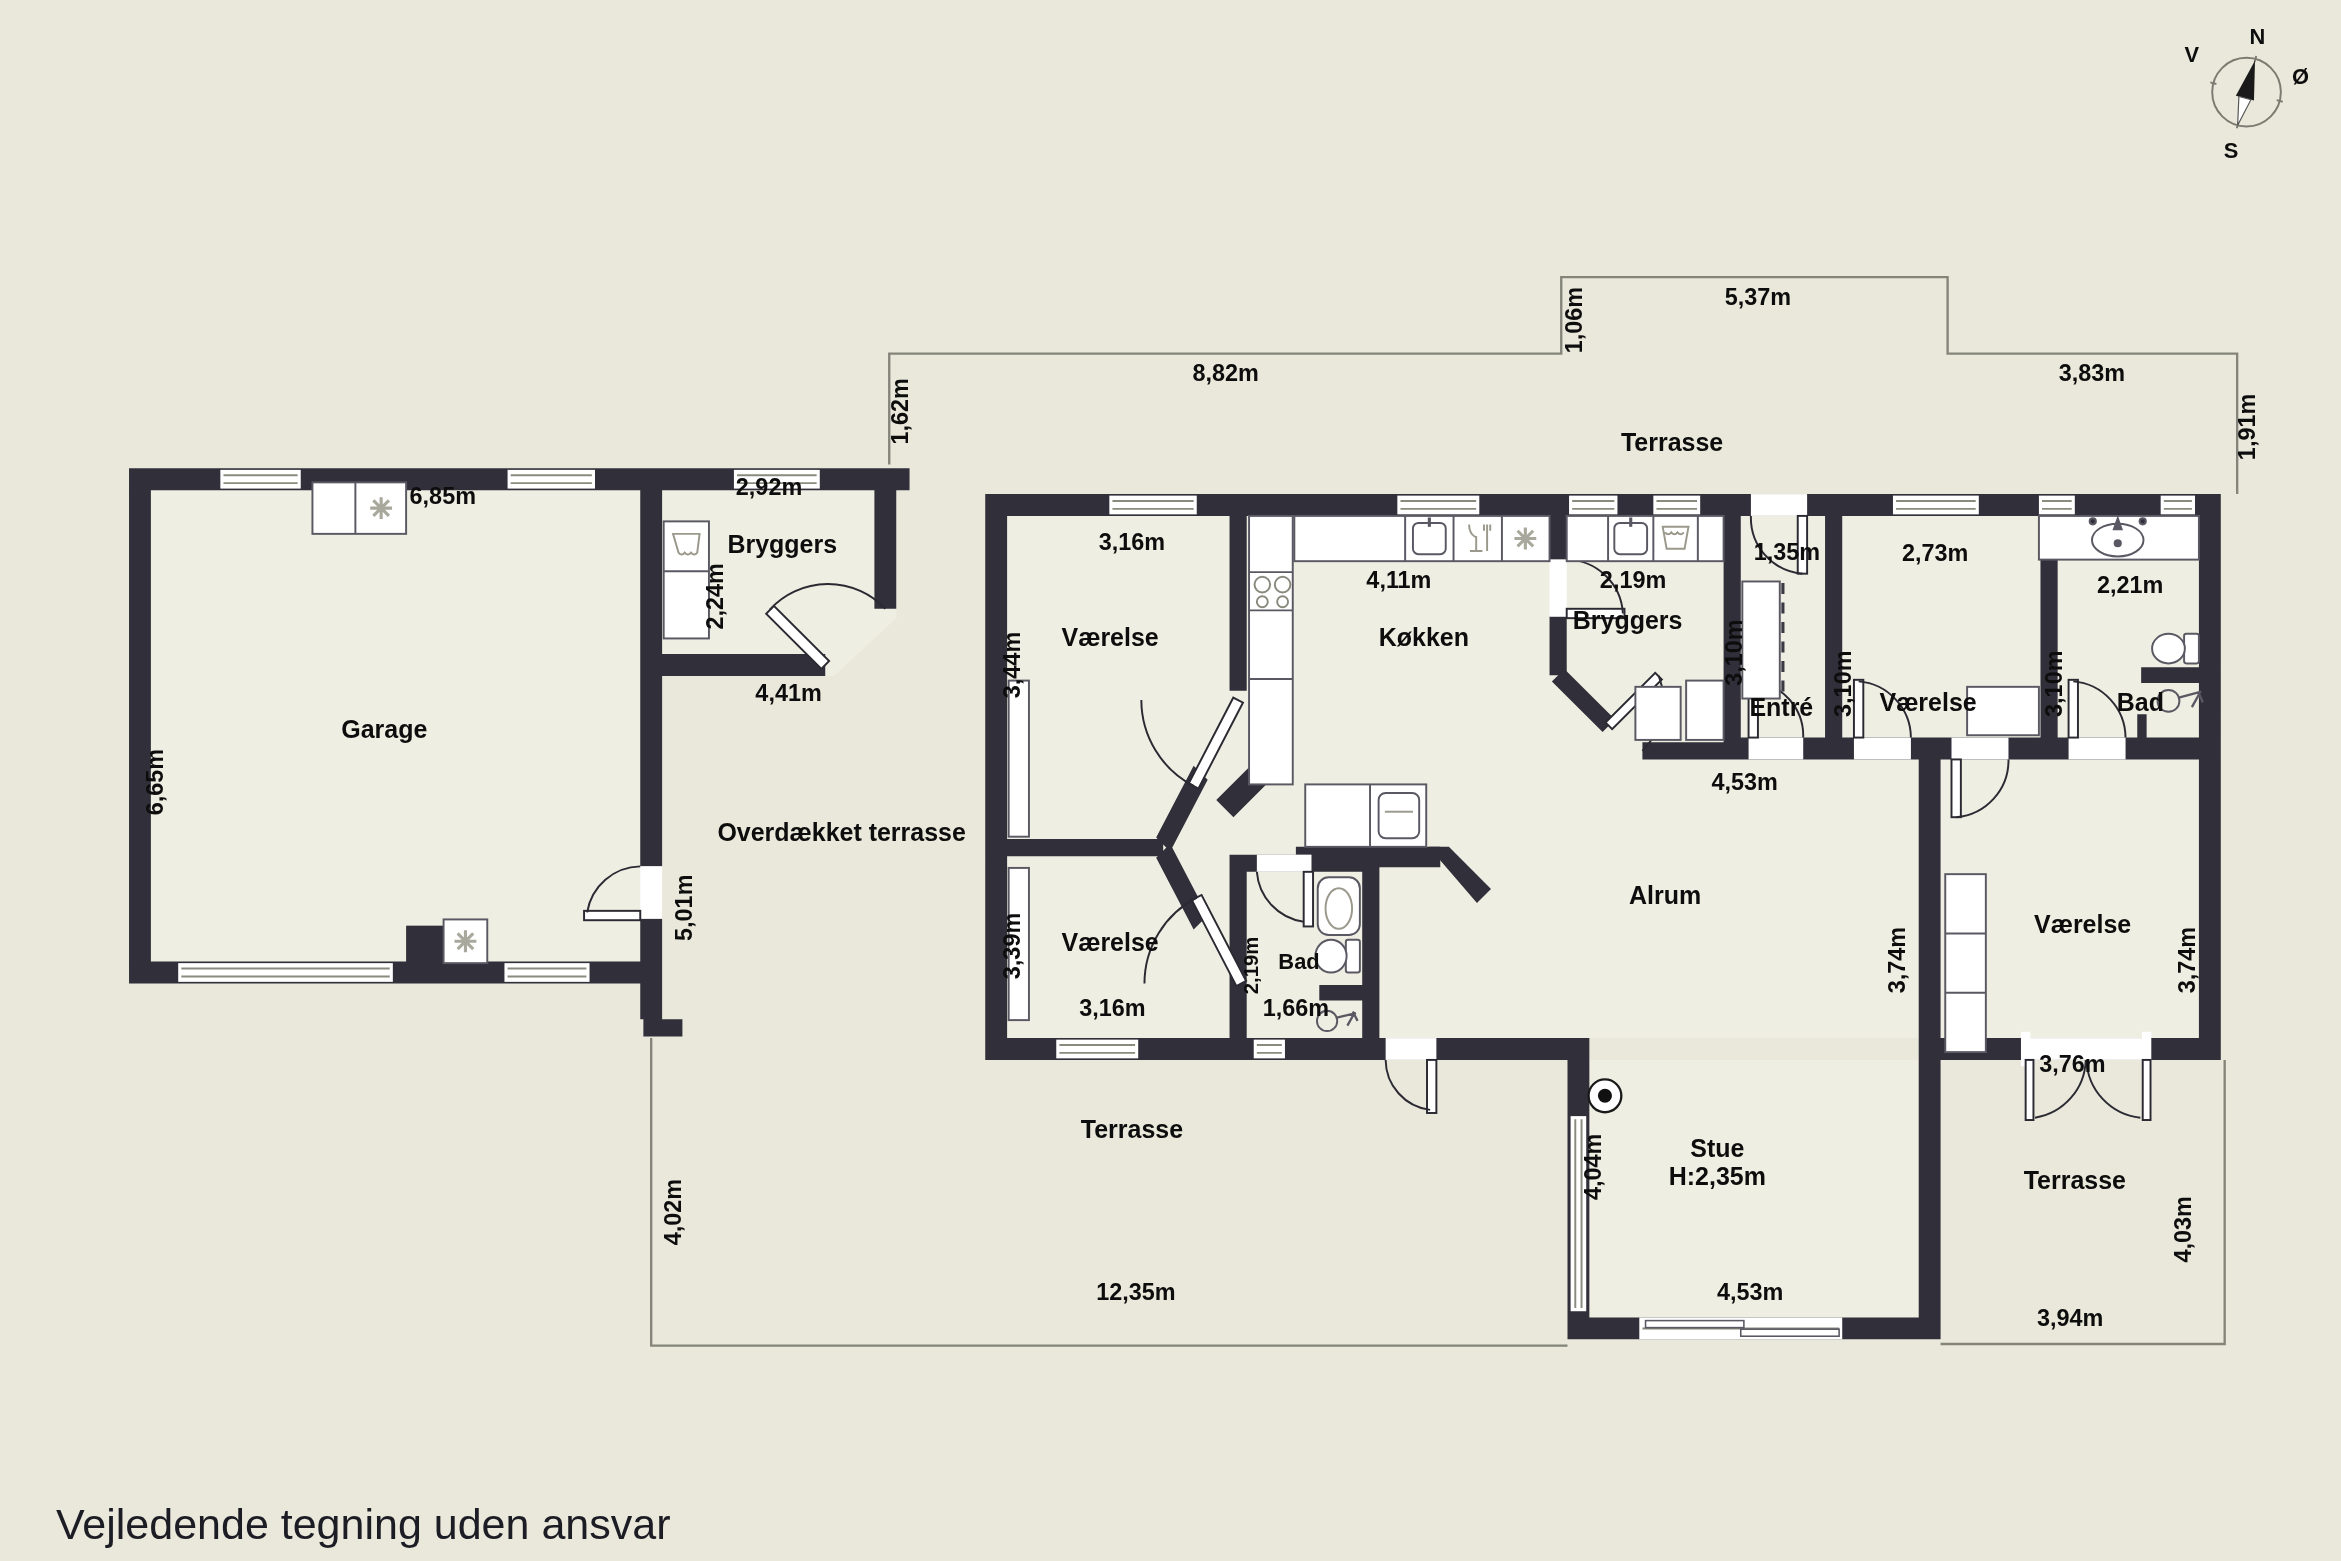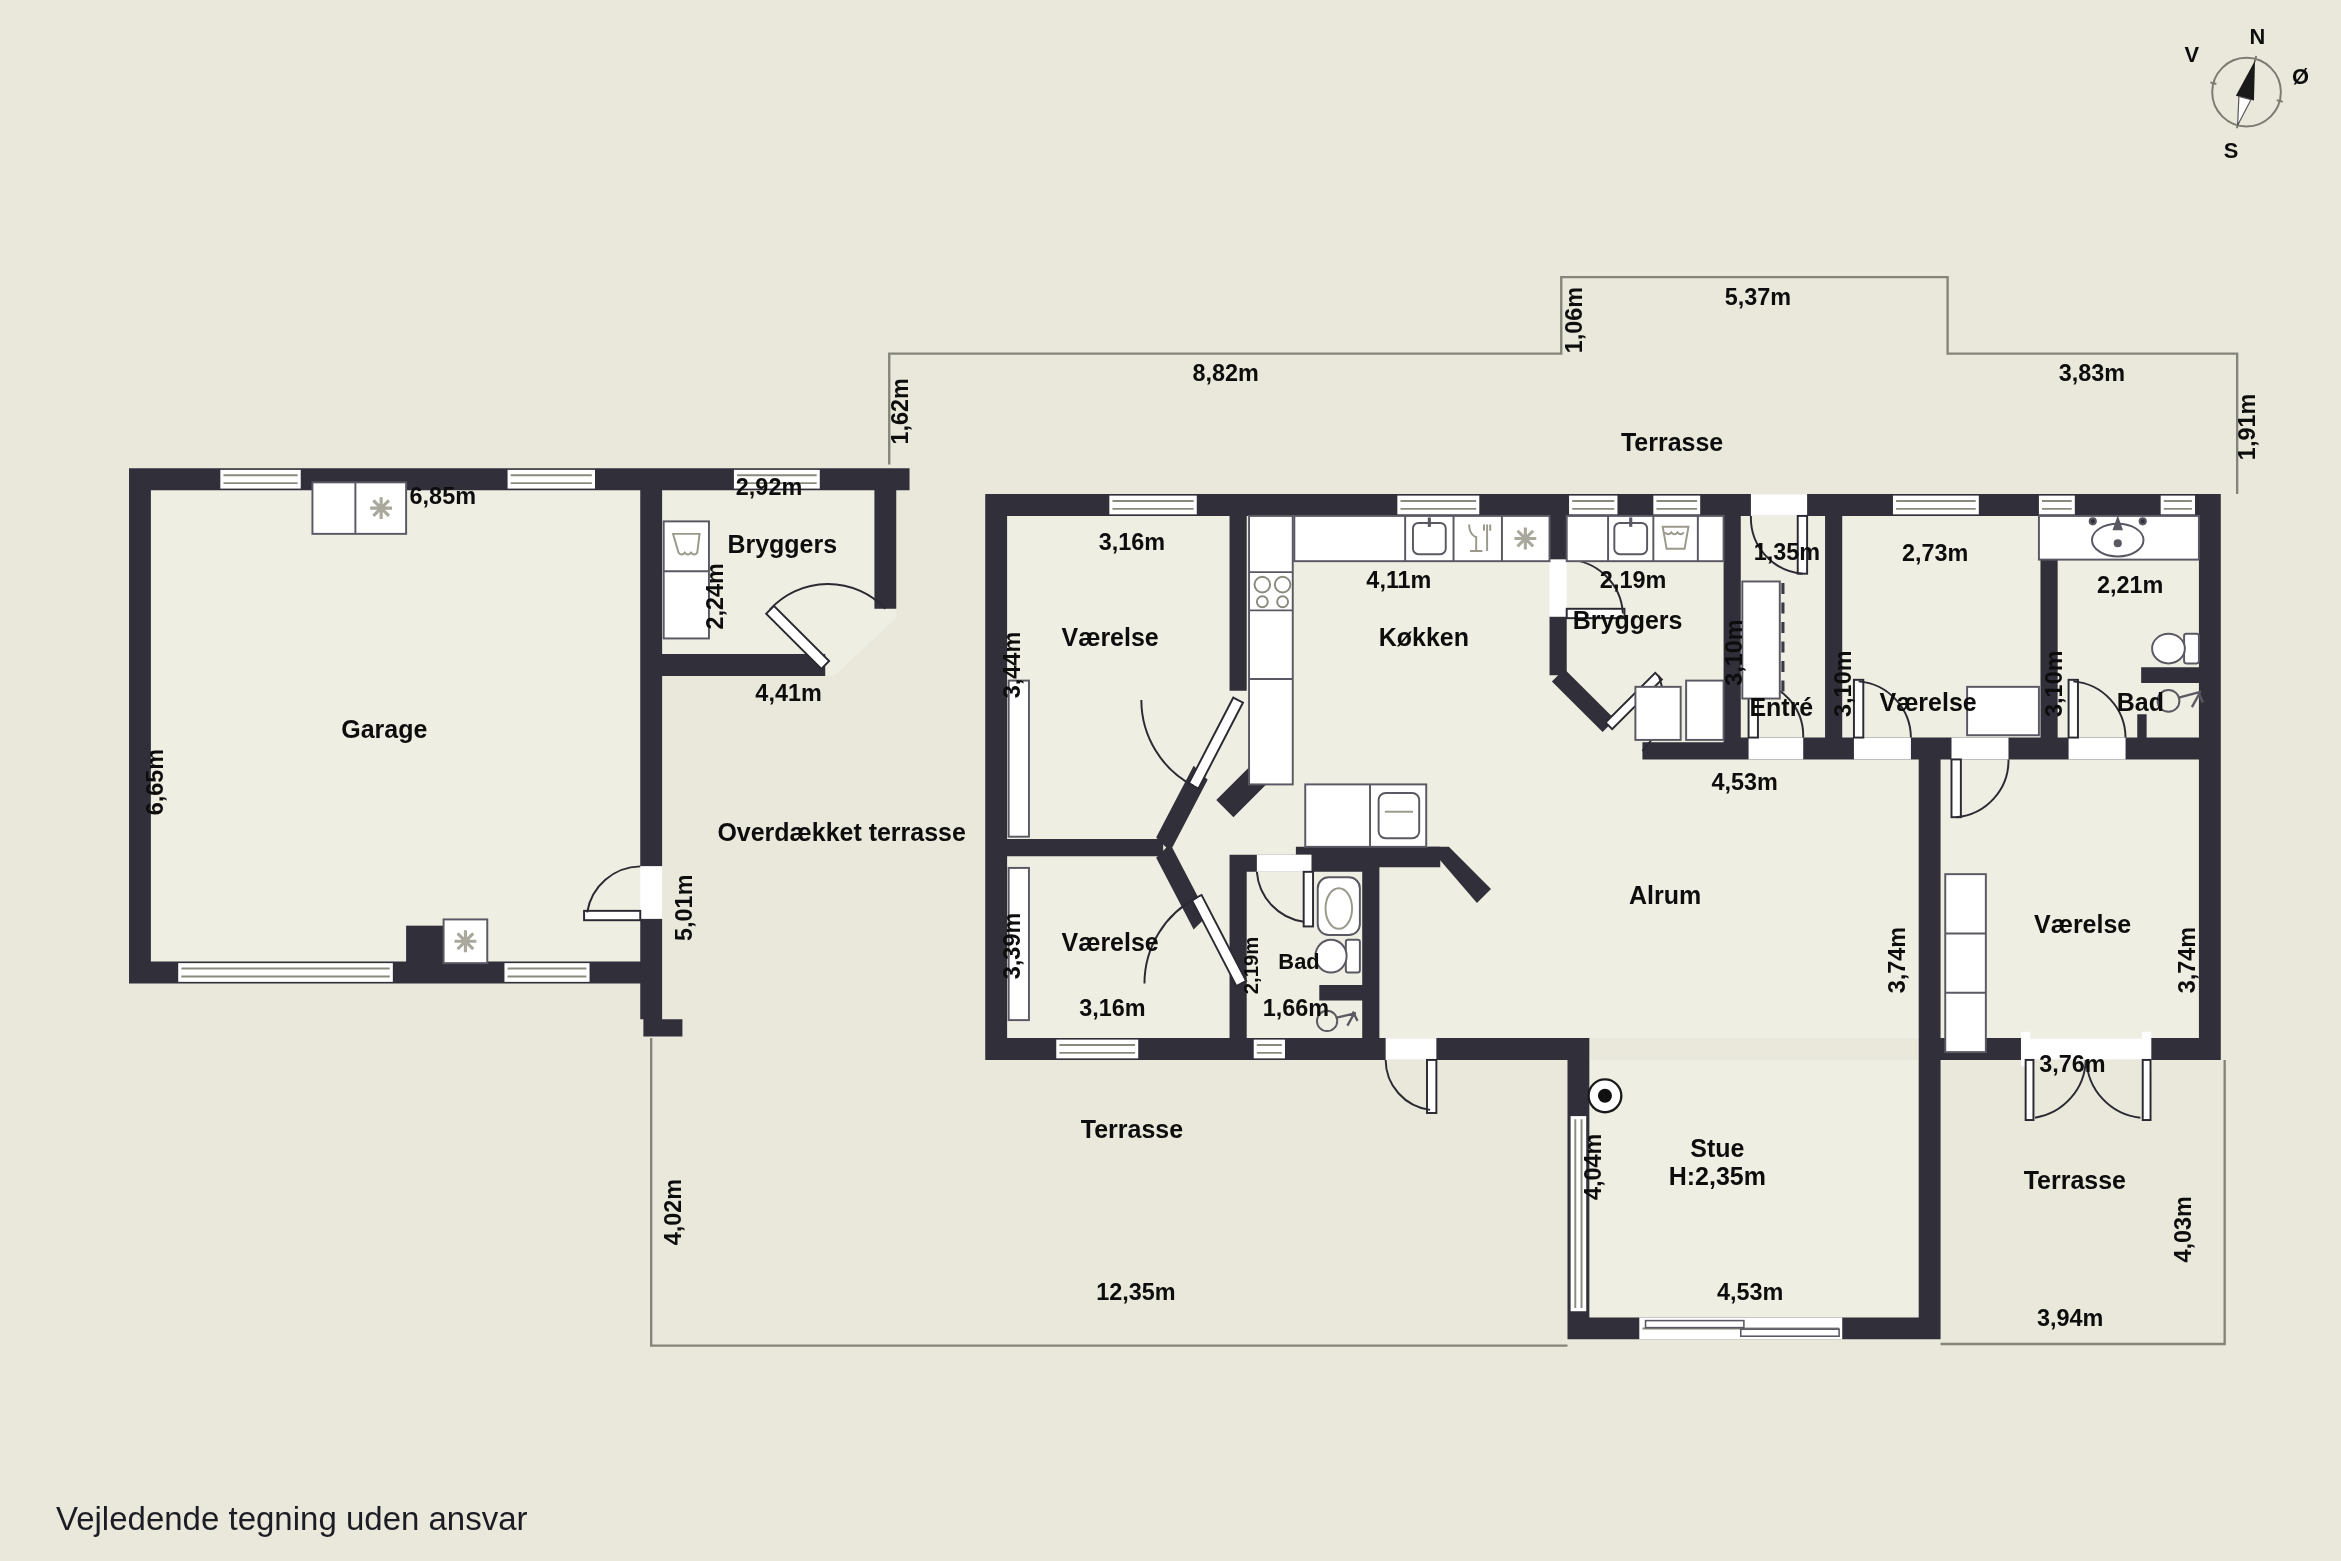--- a/index.html
+++ b/index.html
@@ -1,19 +1,19 @@
 <!DOCTYPE html>
 <html style="font-size:12.5px"><head>
 <meta charset="utf-8">
 <style>
   html,body{margin:0;padding:0;background:#e9e8db;}
   .page{position:relative;width:2342px;height:1561px;background:#e9e8db;overflow:hidden;
         font-family:"Liberation Sans",sans-serif;}
   svg{position:absolute;left:0;top:0;}
-  .footer{position:absolute;left:56px;top:1500px;font-size:33px;color:#1c1c24;
+  .footer{position:absolute;left:56px;top:1500px;font-size:43px;color:#1c1c24;
           font-family:"Liberation Sans",sans-serif;}
   text{font-family:"Liberation Sans",sans-serif;fill:#0d0d0d;}
   .dim{font-weight:bold;}
   .room{font-weight:bold;}
 </style>
 </head>
 <body>
 
 <div class="page">
 <svg width="2342" height="1561" viewBox="0 0 3000 2000">

